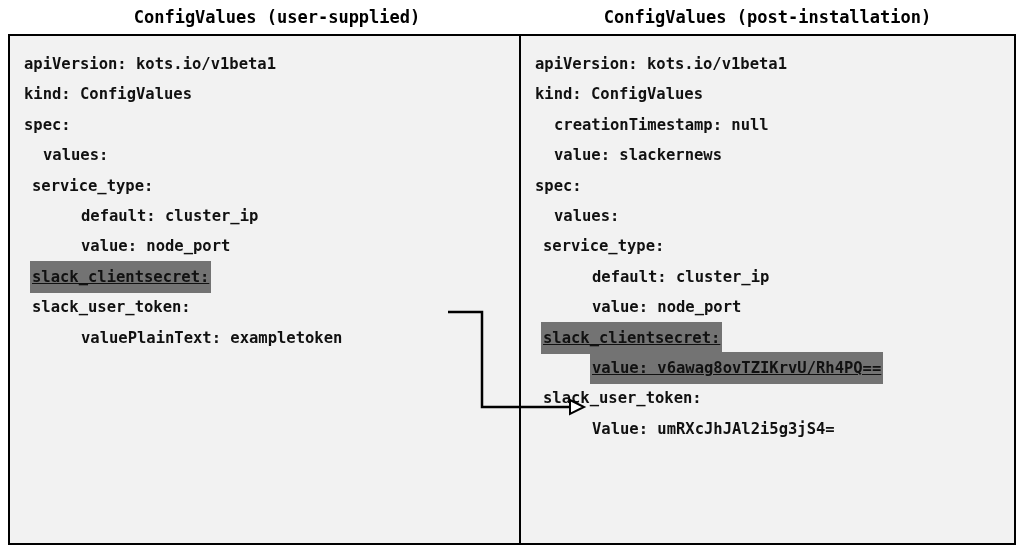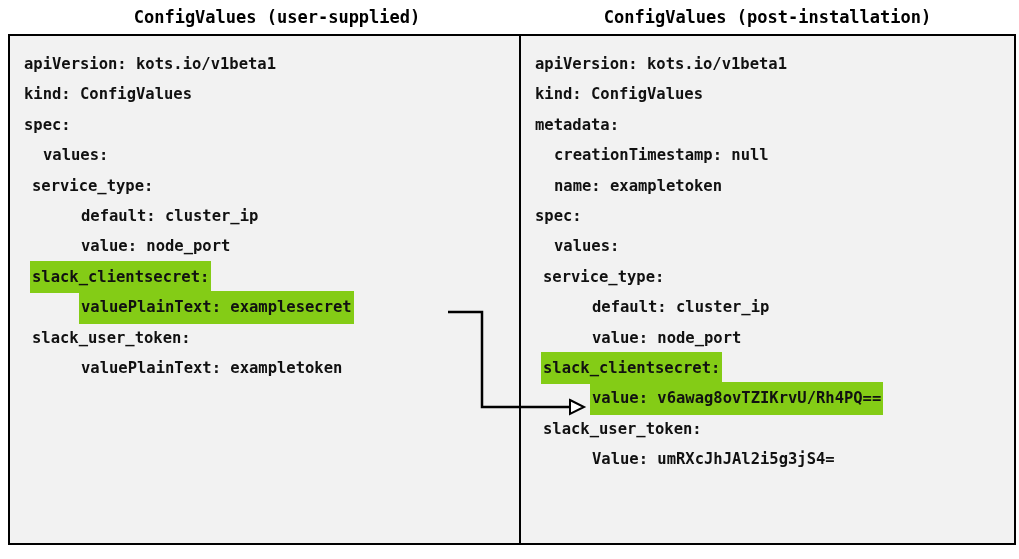--- a/index.html
+++ b/index.html
@@ -53,21 +53,22 @@
     line-height: 30.4px;
     height: 30.4px;
     white-space: pre;
     padding-left: 12px;
   }
   .code-line > span.txt {
     display: inline-block;
     padding: 1px 2px 1px 2px;
   }
   .code-line.hl > span.txt {
-    background: #84cc16;
+    background: #737373;
+    text-decoration: underline;
   }
 
   
   .i0 { }
   .i1 { padding-left: 31px; }
   .i2 { padding-left: 20px; }
   .i3 { padding-left: 69px; }
 
   
   #connector {
@@ -87,36 +88,34 @@
   <div class="code-box">
 
     <div class="code-line i0"><span class="txt">apiVersion: kots.io/v1beta1</span></div>
     <div class="code-line i0"><span class="txt">kind: ConfigValues</span></div>
     <div class="code-line i0"><span class="txt">spec:</span></div>
     <div class="code-line i1"><span class="txt">values:</span></div>
     <div class="code-line i2"><span class="txt">service_type:</span></div>
     <div class="code-line i3"><span class="txt">default: cluster_ip</span></div>
     <div class="code-line i3"><span class="txt">value: node_port</span></div>
     <div class="code-line i2 hl"><span class="txt">slack_clientsecret:</span></div>
-    <div class="code-line i3 hl"><span class="txt">valuePlainText: examplesecret</span></div>
     <div class="code-line i2"><span class="txt">slack_user_token:</span></div>
     <div class="code-line i3"><span class="txt">valuePlainText: exampletoken</span></div>
 
   </div>
 </div>
 
 <div class="panel right">
   <div class="panel-title">ConfigValues (post-installation)</div>
   <div class="code-box">
 
     <div class="code-line i0"><span class="txt">apiVersion: kots.io/v1beta1</span></div>
     <div class="code-line i0"><span class="txt">kind: ConfigValues</span></div>
-    <div class="code-line i0"><span class="txt">metadata:</span></div>
     <div class="code-line i1"><span class="txt">creationTimestamp: null</span></div>
-    <div class="code-line i1"><span class="txt">name: exampletoken</span></div>
+    <div class="code-line i1"><span class="txt">value: slackernews</span></div>
     <div class="code-line i0"><span class="txt">spec:</span></div>
     <div class="code-line i1"><span class="txt">values:</span></div>
     <div class="code-line i2"><span class="txt">service_type:</span></div>
     <div class="code-line i3"><span class="txt">default: cluster_ip</span></div>
     <div class="code-line i3"><span class="txt">value: node_port</span></div>
     <div class="code-line i2 hl"><span class="txt">slack_clientsecret:</span></div>
     <div class="code-line i3 hl"><span class="txt">value: v6awag8ovTZIKrvU/Rh4PQ==</span></div>
     <div class="code-line i2"><span class="txt">slack_user_token:</span></div>
     <div class="code-line i3"><span class="txt">Value: umRXcJhJAl2i5g3jS4=</span></div>
 

